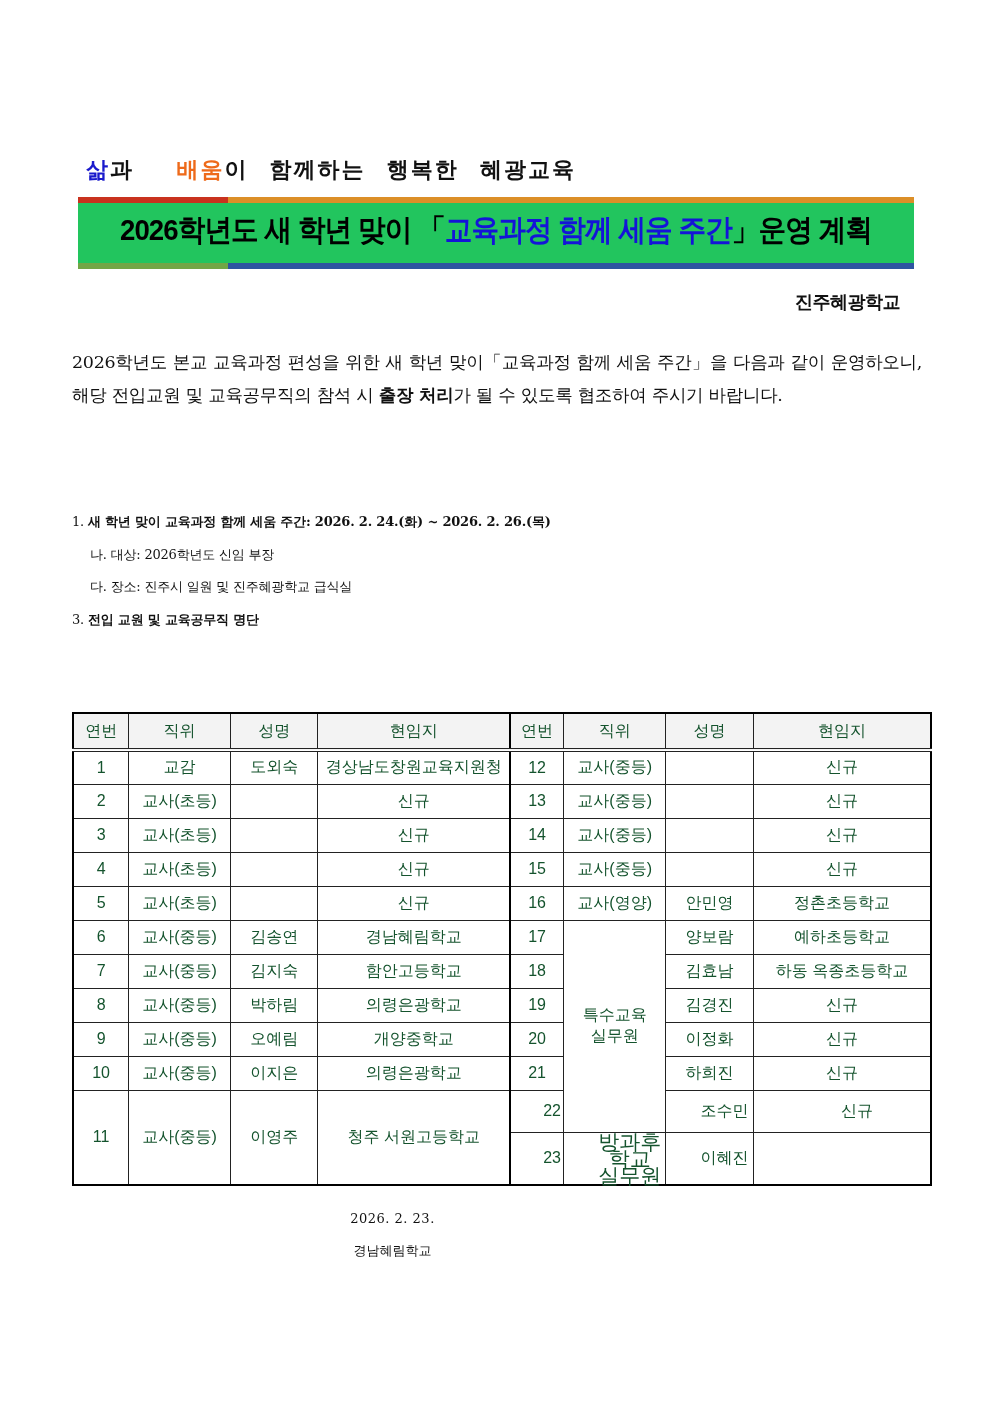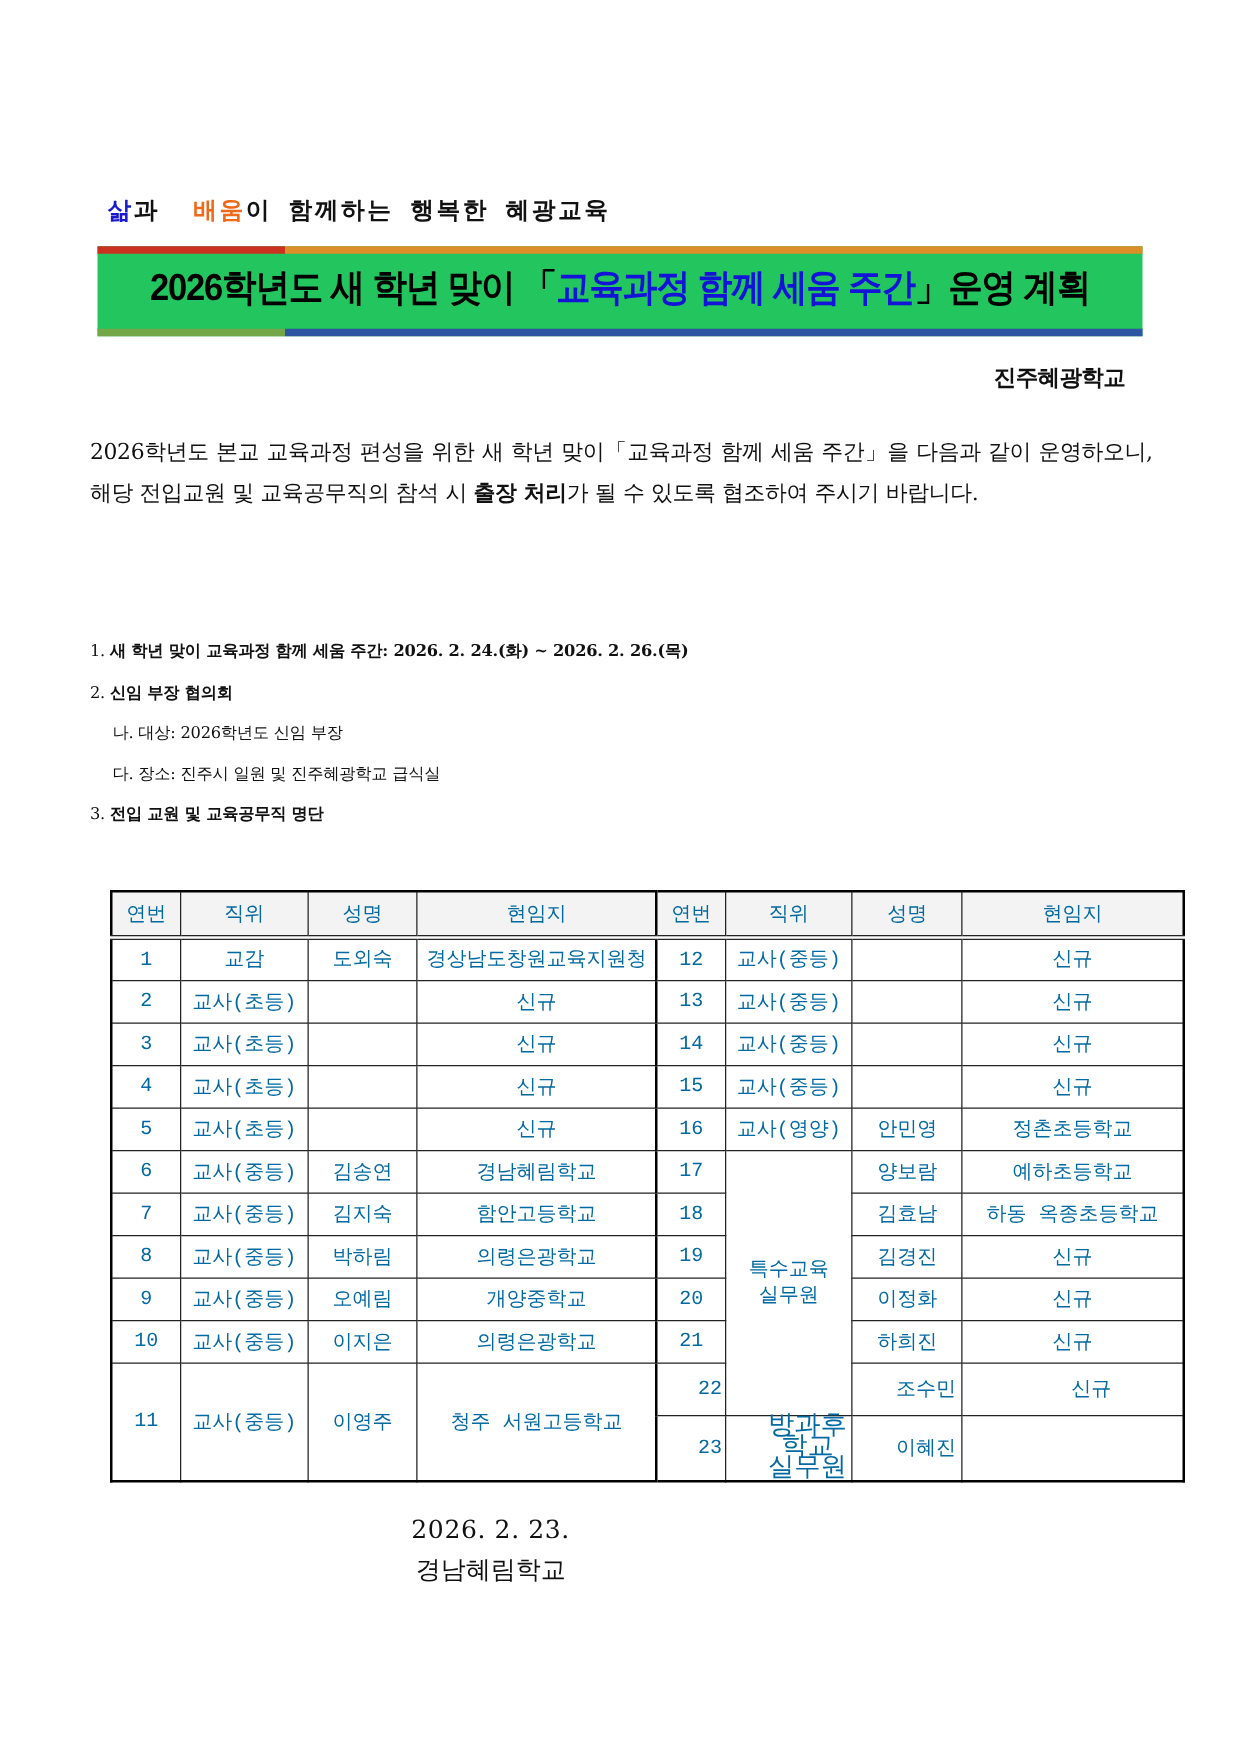--- a/index.html
+++ b/index.html
@@ -1,22 +1,22 @@
 <!DOCTYPE html>
 <html><head>
   <meta charset="utf-8">
   <style>
     * { box-sizing: border-box; margin: 0; padding: 0; }
     html, body { width: 992px; height: 1403px; background: #ffffff; }
     body { position: relative; font-family: "DejaVu Serif", "Liberation Serif", serif; color: #111; }
 
     .slogan {
       position: absolute; left: 86px; top: 155px;
-      font-family: Liberation Sans, sans-serif; font-weight: bold;
-      font-size: 19px; letter-spacing: 2px; color: #111; word-spacing: 6px;
+      font-family: Liberation Mono, monospace; font-weight: bold;
+      font-size: 22px; letter-spacing: 2px; color: #111; word-spacing: 6px;
     }
     .slogan .blue { color: #1a1acc; }
     .slogan .orange { color: #ee6a1a; }
 
     .title-box {
       position: absolute; left: 78px; top: 197px; width: 836px; height: 72px;
       background: #22c55e;
     }
     .bar { position: absolute; height: 6px; }
     .bar-top-left { left: 0; top: 0; width: 150px; background: #c9321e; }
@@ -47,39 +47,39 @@
     .intro b { font-weight: bold; }
 
     .items {
       position: absolute; left: 72px; top: 506px; width: 860px;
       font-size: 13px; line-height: 32.5px; letter-spacing: -0.2px;
     }
     .items .sub { padding-left: 18px; }
     .items b { font-weight: bold; }
 
     table.roster {
-      position: absolute; left: 88px; top: 712px; width: 860px;
+      position: absolute; left: 72px; top: 712px; width: 860px;
       border-collapse: collapse;
-      font-family: Liberation Mono, monospace; font-size: 16px; color: #0369a1;
+      font-family: Liberation Sans, sans-serif; font-size: 16px; color: #14532d;
       border: 2px solid #000;
     }
     table.roster th, table.roster td {
       border: 1px solid #222; text-align: center; vertical-align: middle;
       padding: 0 2px; font-weight: normal; height: 34px; white-space: nowrap;
     }
     table.roster thead th {
       background: #f3f3f3; height: 37px; border-bottom: 4px double #222;
     }
     table.roster .mid { border-left: 2px solid #000; }
     table.roster td.tall { height: 42px; padding-left: 32px; }
     table.roster td.small { font-size: 21px; line-height: 17px; white-space: normal; }
 
     .footer {
       position: absolute; left: 0; width: 785px; text-align: center;
-      font-size: 20px;
+      font-size: 13px;
     }
     .footer-date { top: 1211px; letter-spacing: 0.5px; }
     .footer-sign { top: 1242px; }
   </style>
 </head>
 <body>
 
 <div class="slogan">
   <span class="blue">삶</span><span>과</span>&nbsp;&nbsp;<span class="orange">배움</span><span>이 함께하는 행복한 혜광교육</span>
 </div>
@@ -95,21 +95,20 @@
 </div>
 
 <div class="school">진주혜광학교</div>
 
 <div class="intro">
   <p><span>2026학년도 본교 교육과정 편성을 위한 새 학년 맞이「교육과정 함께 세움 주간」을 다음과 같이 운영하오니, 해당 전입교원 및 교육공무직의 참석 시 </span><b>출장 처리</b><span>가 될 수 있도록 협조하여 주시기 바랍니다.</span></p>
 </div>
 
 <div class="items">
   <div><span>1. </span><b>새 학년 맞이 교육과정 함께 세움 주간: 2026. 2. 24.(화) ~ 2026. 2. 26.(목)</b></div>
-  <div><span>2. </span><b>신임 부장 협의회</b></div>
   <div class="sub">나. 대상: 2026학년도 신임 부장</div>
   <div class="sub">다. 장소: 진주시 일원 및 진주혜광학교 급식실</div>
   <div><span>3. </span><b>전입 교원 및 교육공무직 명단</b></div>
 </div>
 
 <table class="roster">
   <colgroup>
     <col style="width:56px">
       <col style="width:102px">
       <col style="width:88px">

